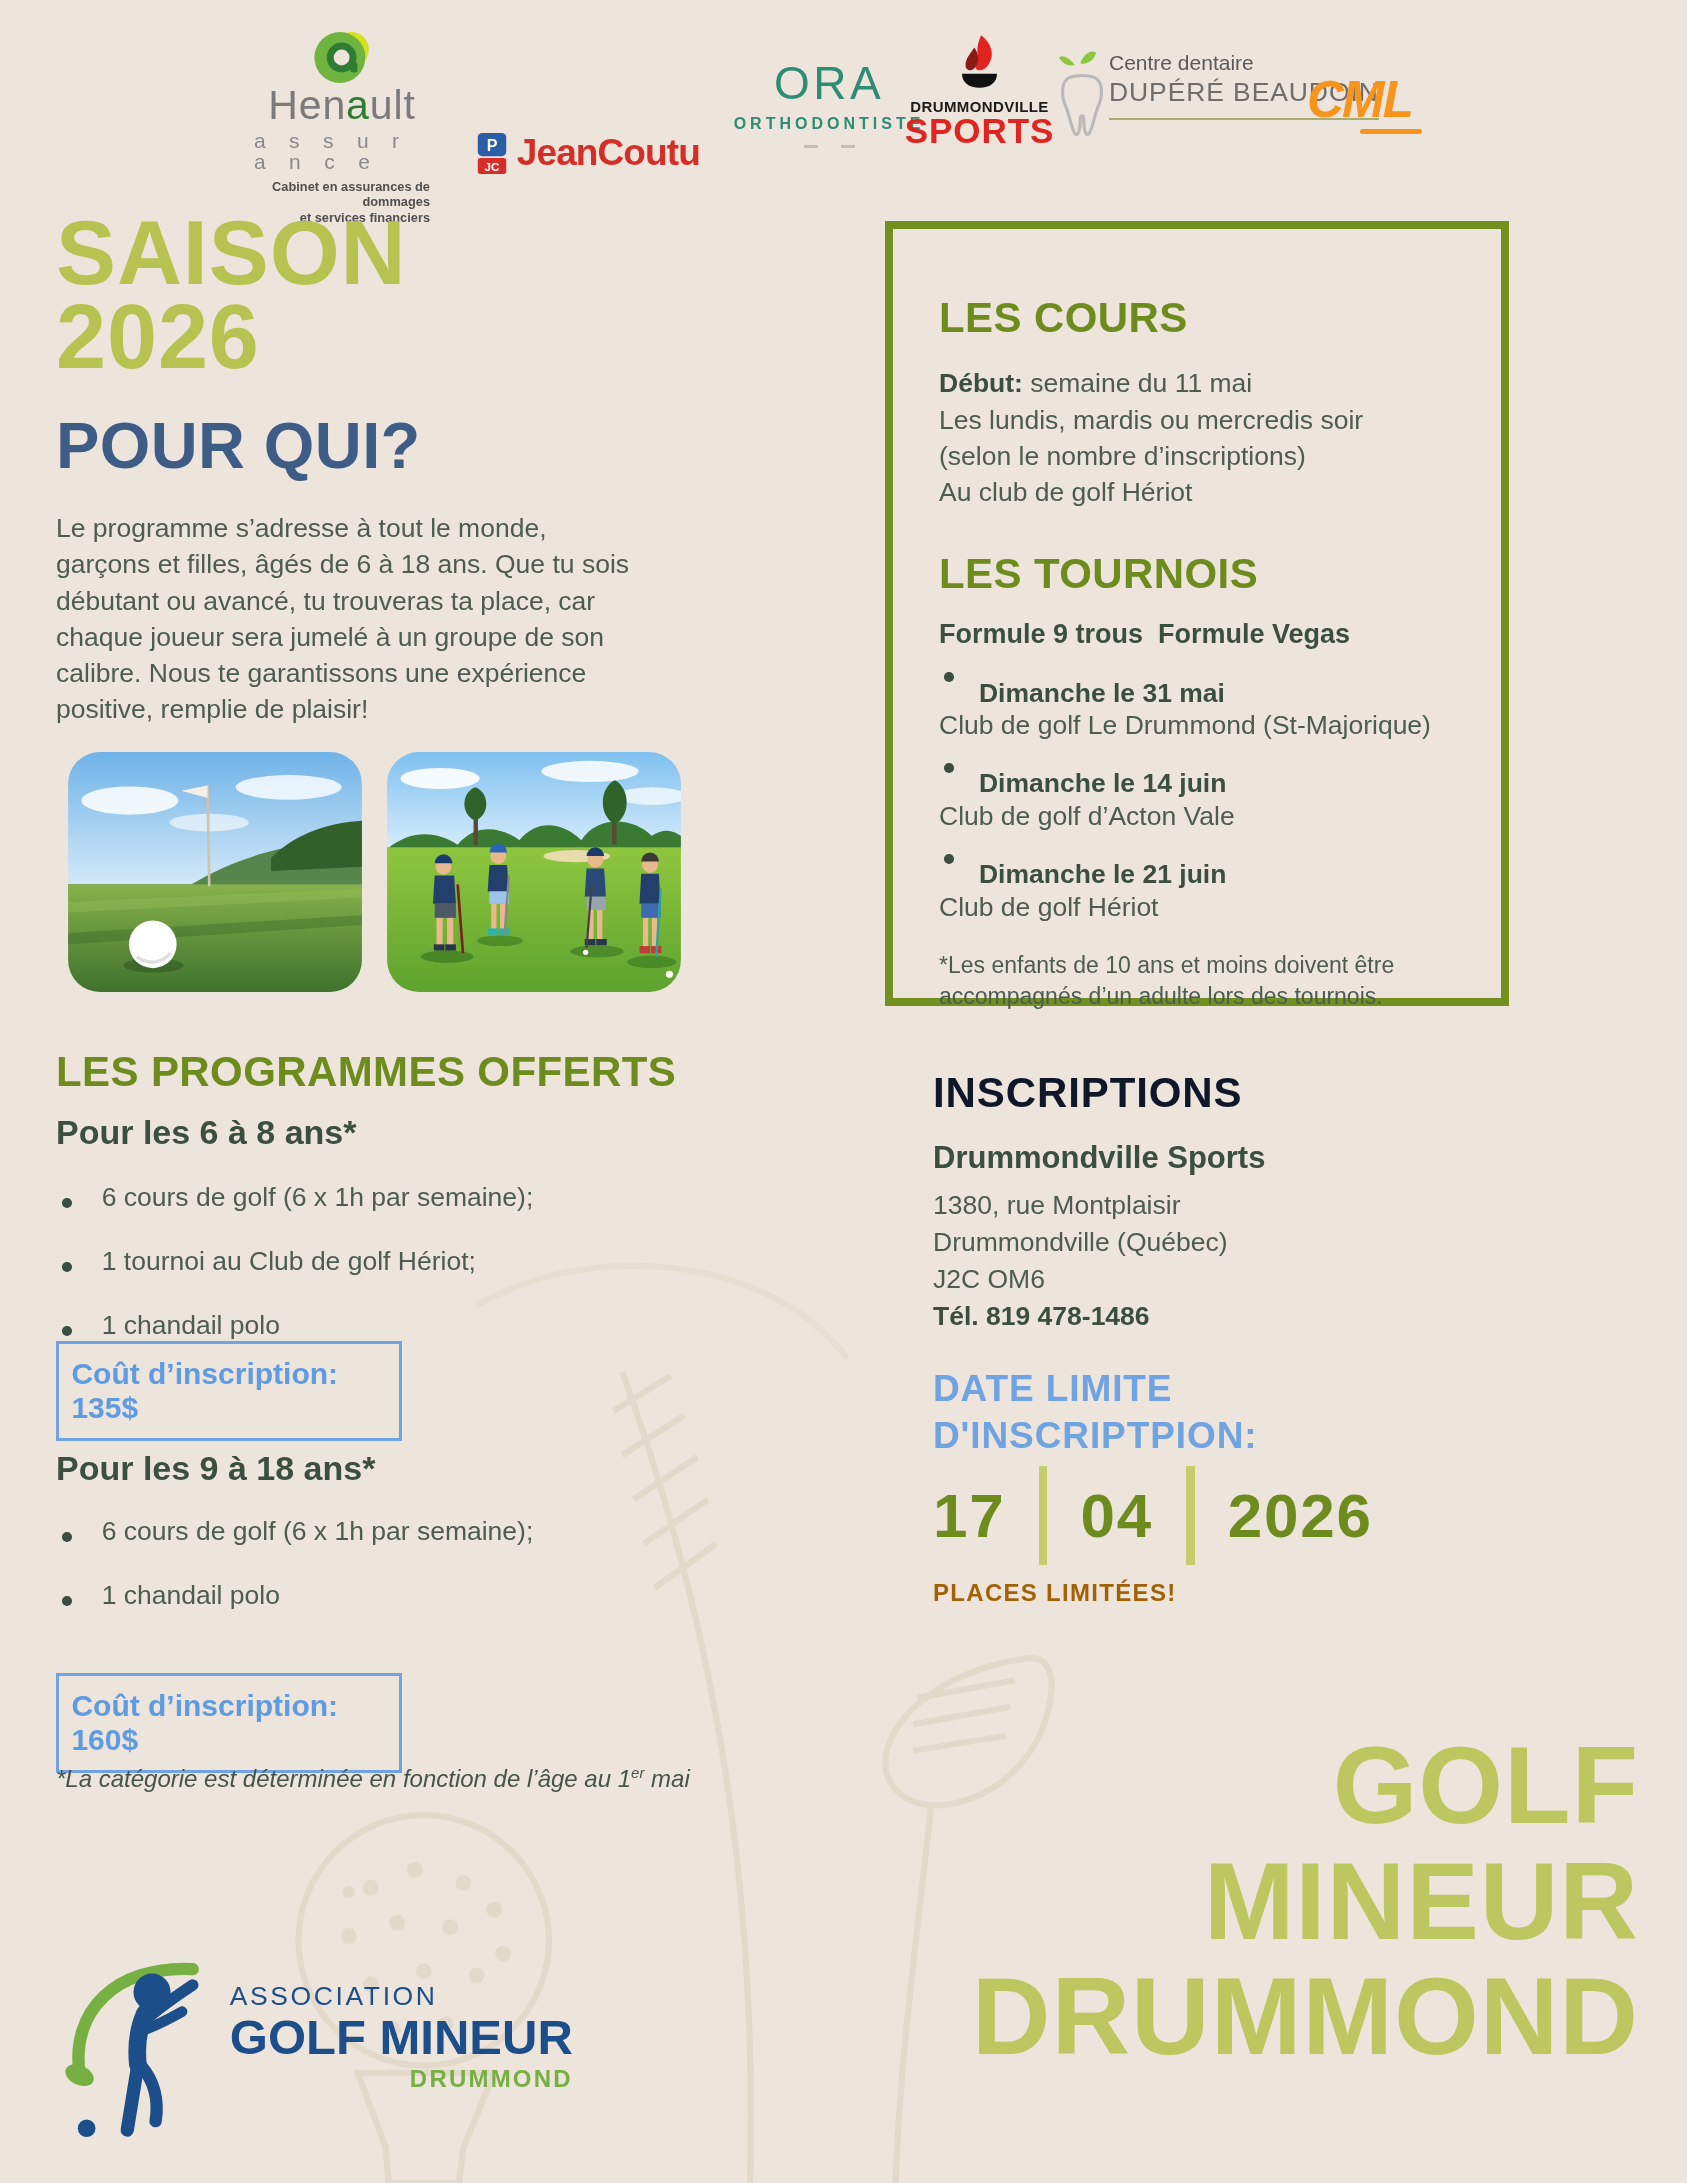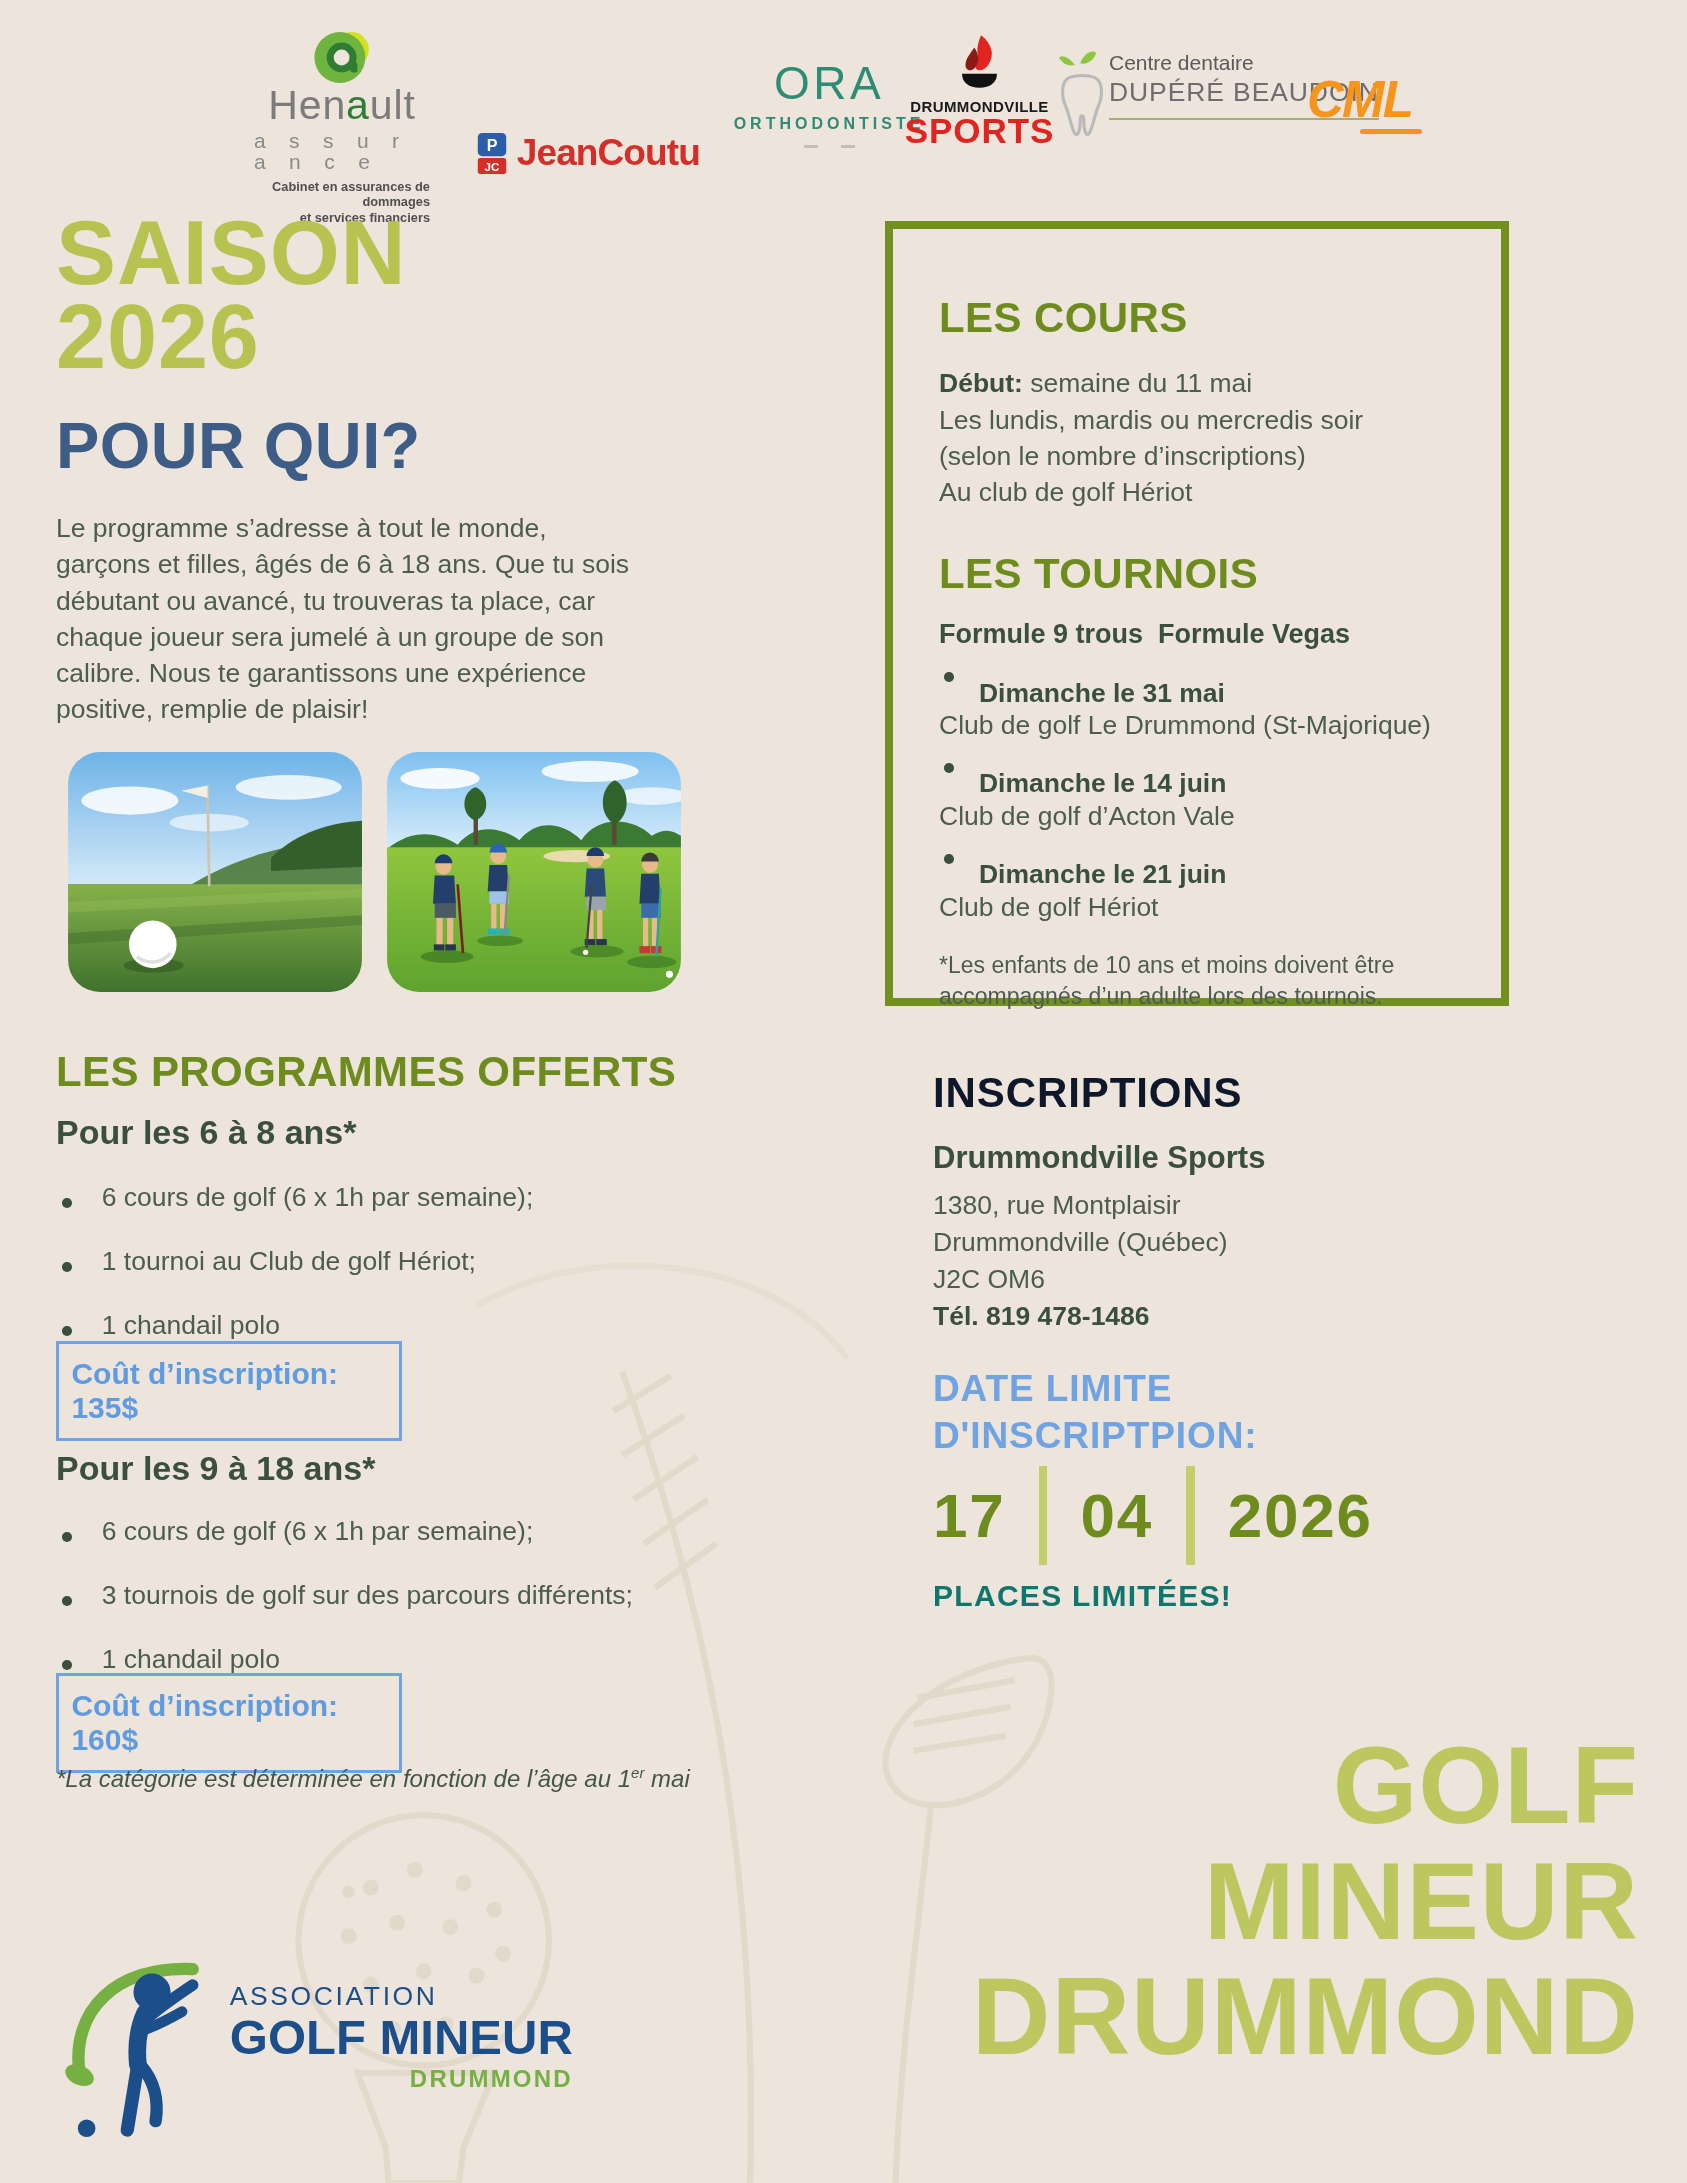--- a/index.html
+++ b/index.html
@@ -66,21 +66,21 @@
   .gb-foot{font-size:23px;color:#4d5c51;line-height:1.35;width:507px;}
 
   
   .insc-org{font-size:31px;font-weight:800;color:#3a4f40;margin-top:23px;}
   .insc-addr{font-size:26.5px;color:#4d5c51;line-height:1.4;margin-top:10.6px;}
   .insc-phone{font-size:26.5px;font-weight:bold;color:#3a4f40;}
   .deadline{font-size:37px;font-weight:800;color:#6fa3e2;line-height:1.27;letter-spacing:0.9px;}
   .date-row{display:flex;align-items:center;}
   .date-num{font-size:62px;font-weight:800;color:#6e8c1e;letter-spacing:1.8px;}
   .date-bar{width:8.8px;height:99px;background:#c4ce6d;margin:0 33px;}
-  .places{font-size:30px;font-weight:800;color:#0f766e;letter-spacing:1.3px;}
+  .places{font-size:24px;font-weight:800;color:#a16207;letter-spacing:1.3px;}
 
   
   .bigtitle{font-size:109px;font-weight:800;color:#bdc75f;line-height:1.06;text-align:right;letter-spacing:0.9px;}
   .assoc-text{display:flex;flex-direction:column;align-items:flex-end;}
   .assoc-1{font-size:26.5px;color:#1c4f8a;letter-spacing:2.6px;align-self:flex-start;}
   .assoc-2{font-size:49px;font-weight:800;color:#1c4f8a;letter-spacing:0px;line-height:1.05;}
   .assoc-3{font-size:24px;font-weight:800;color:#76b043;letter-spacing:2.2px;margin-top:1.8px;}
 </style>
 </head>
 <body>
@@ -317,24 +317,20 @@
 
 <div class="abs content grp-head" style="left:56px;top:1449px;">Pour les 9 à 18 ans*</div>
 
 <div class="abs content" style="left:62px;top:1516px;">
   <div class="bullet-row">
       <span class="bullet-dot"></span>
       <span class="bullet-text">6 cours de golf (6 x 1h par semaine);</span>
     </div>
   <div class="bullet-row">
       <span class="bullet-dot"></span>
-      <span class="bullet-text">3 tournois de golf sur des parcours différents;</span>
-    </div>
-  <div class="bullet-row">
-      <span class="bullet-dot"></span>
       <span class="bullet-text">1 chandail polo</span>
     </div>
 </div>
 
 <div class="abs content cost-box" style="left:56px;top:1673px;">
   <span class="cost-text">Coût d’inscription: 160$</span>
 </div>
 
 <div class="abs content footnote" style="left:56px;top:1764px;">
   <span>*La catégorie est déterminée en fonction de l’âge au 1</span><sup>er</sup><span> mai</span>

